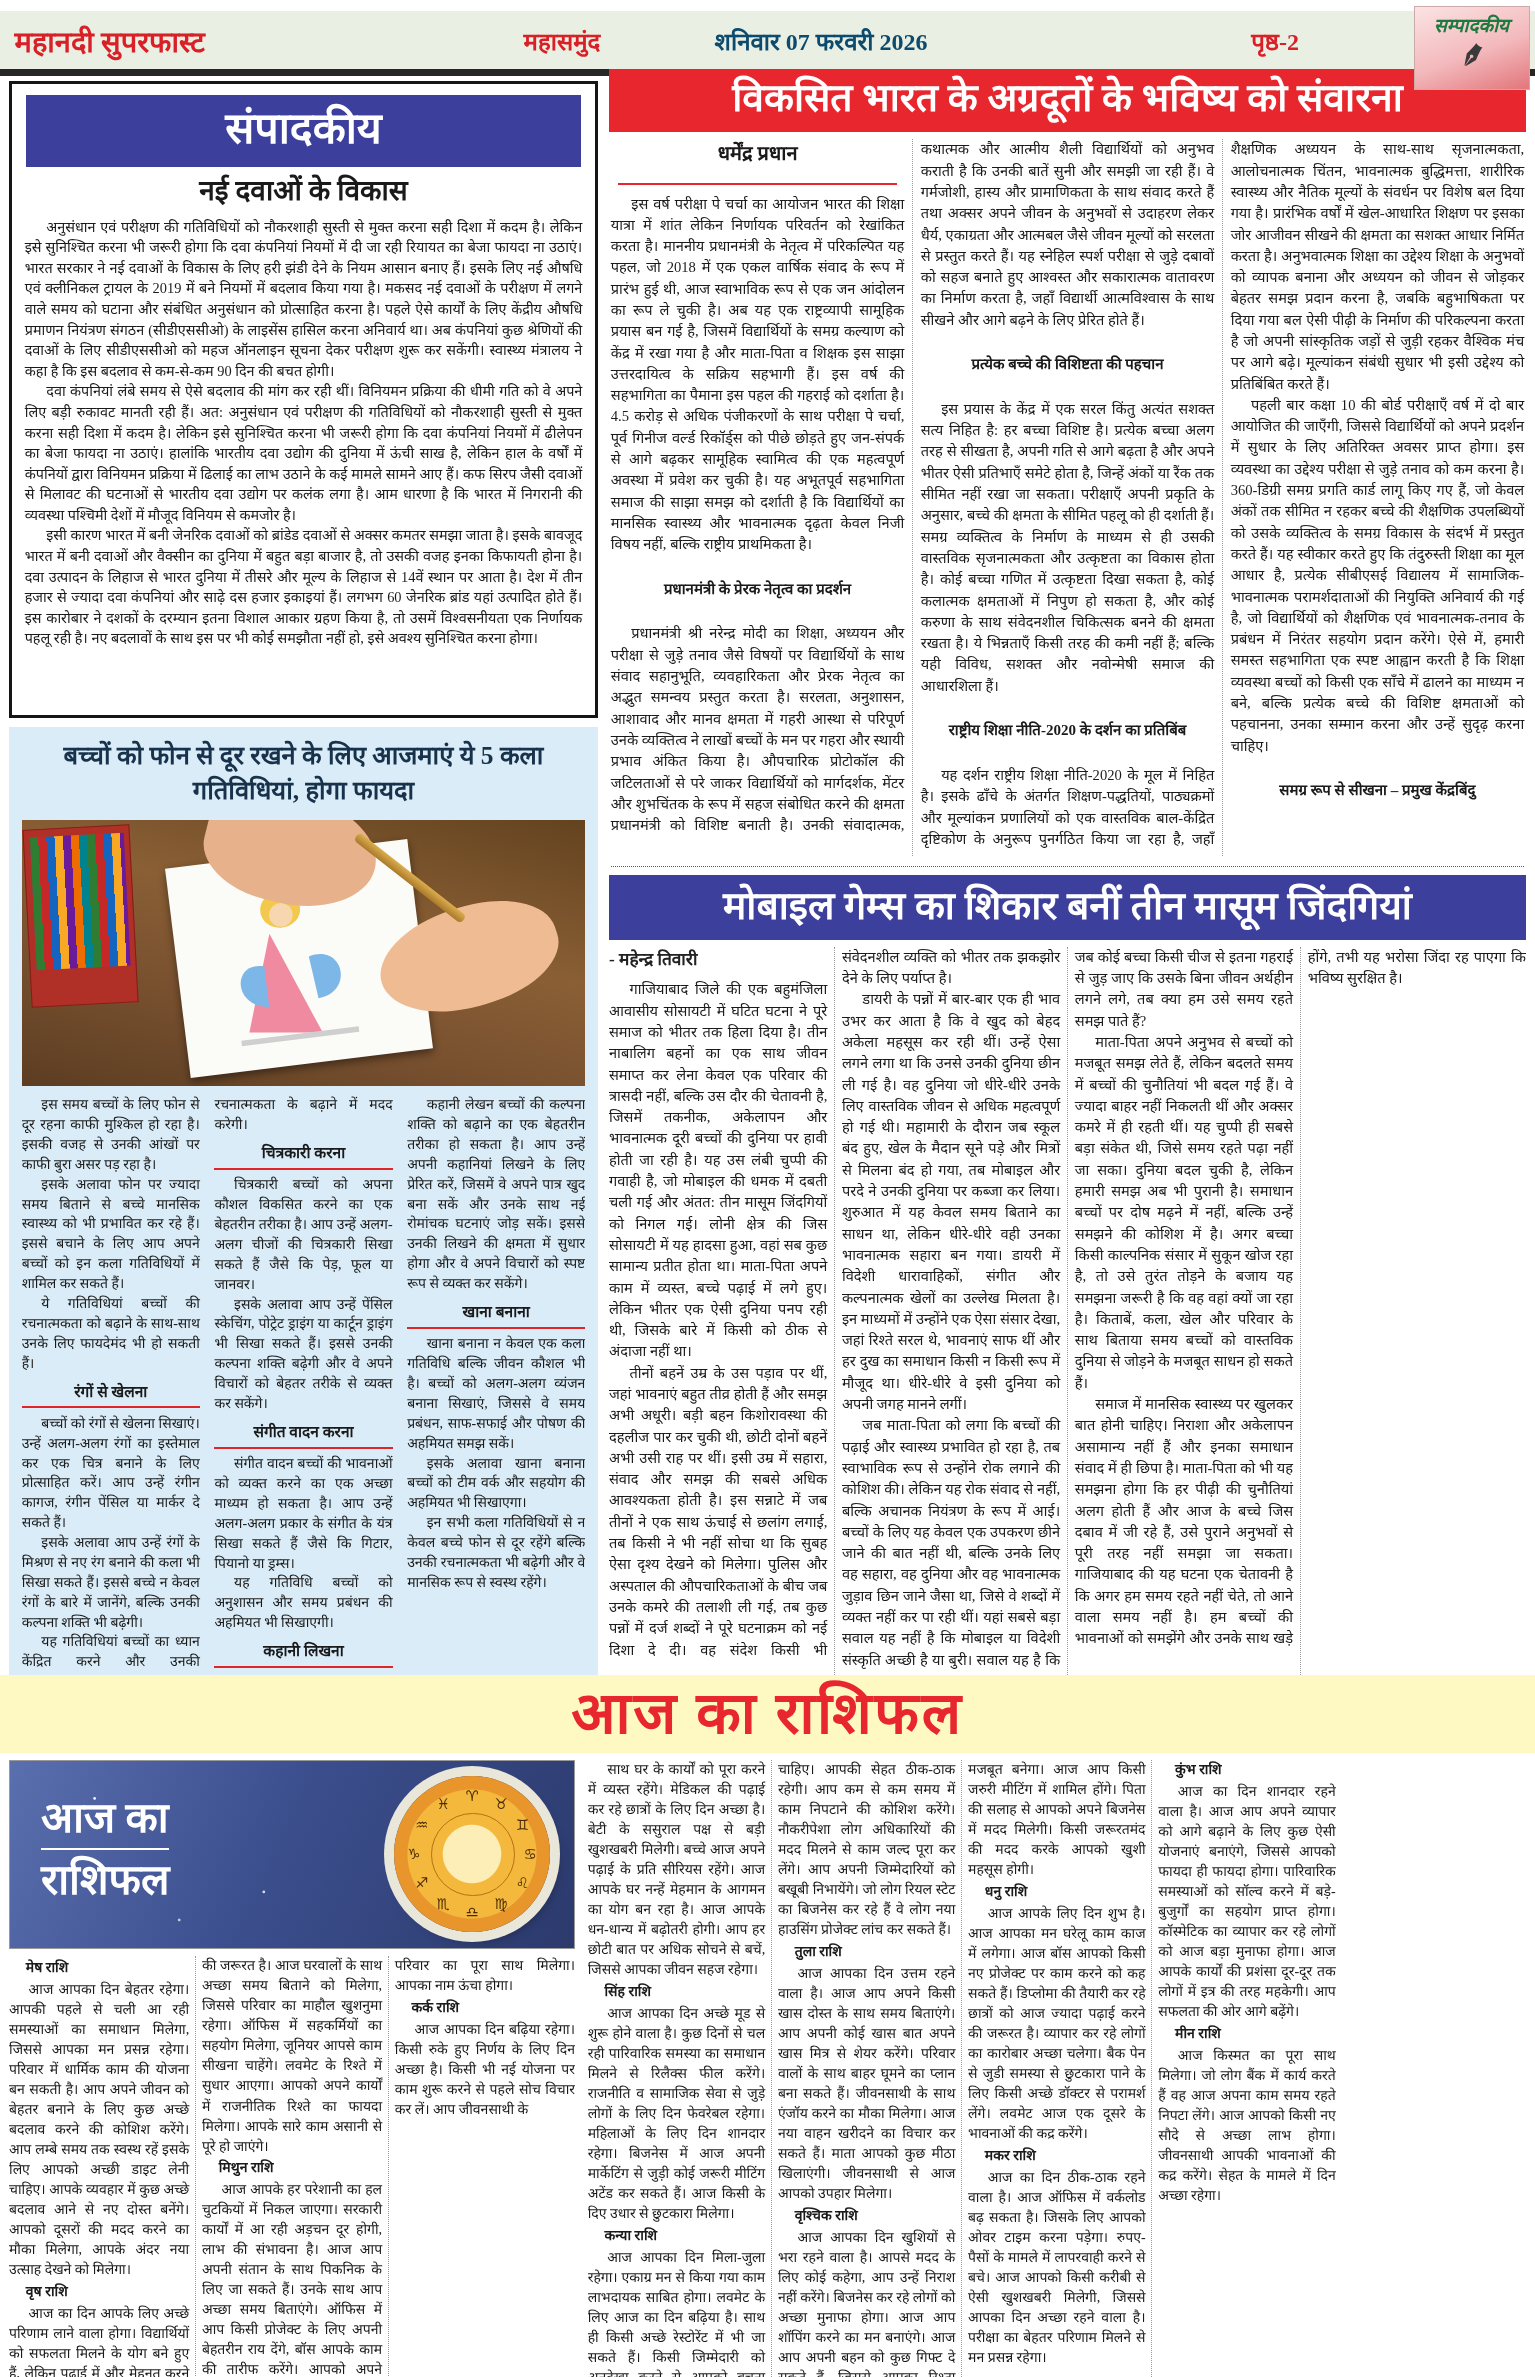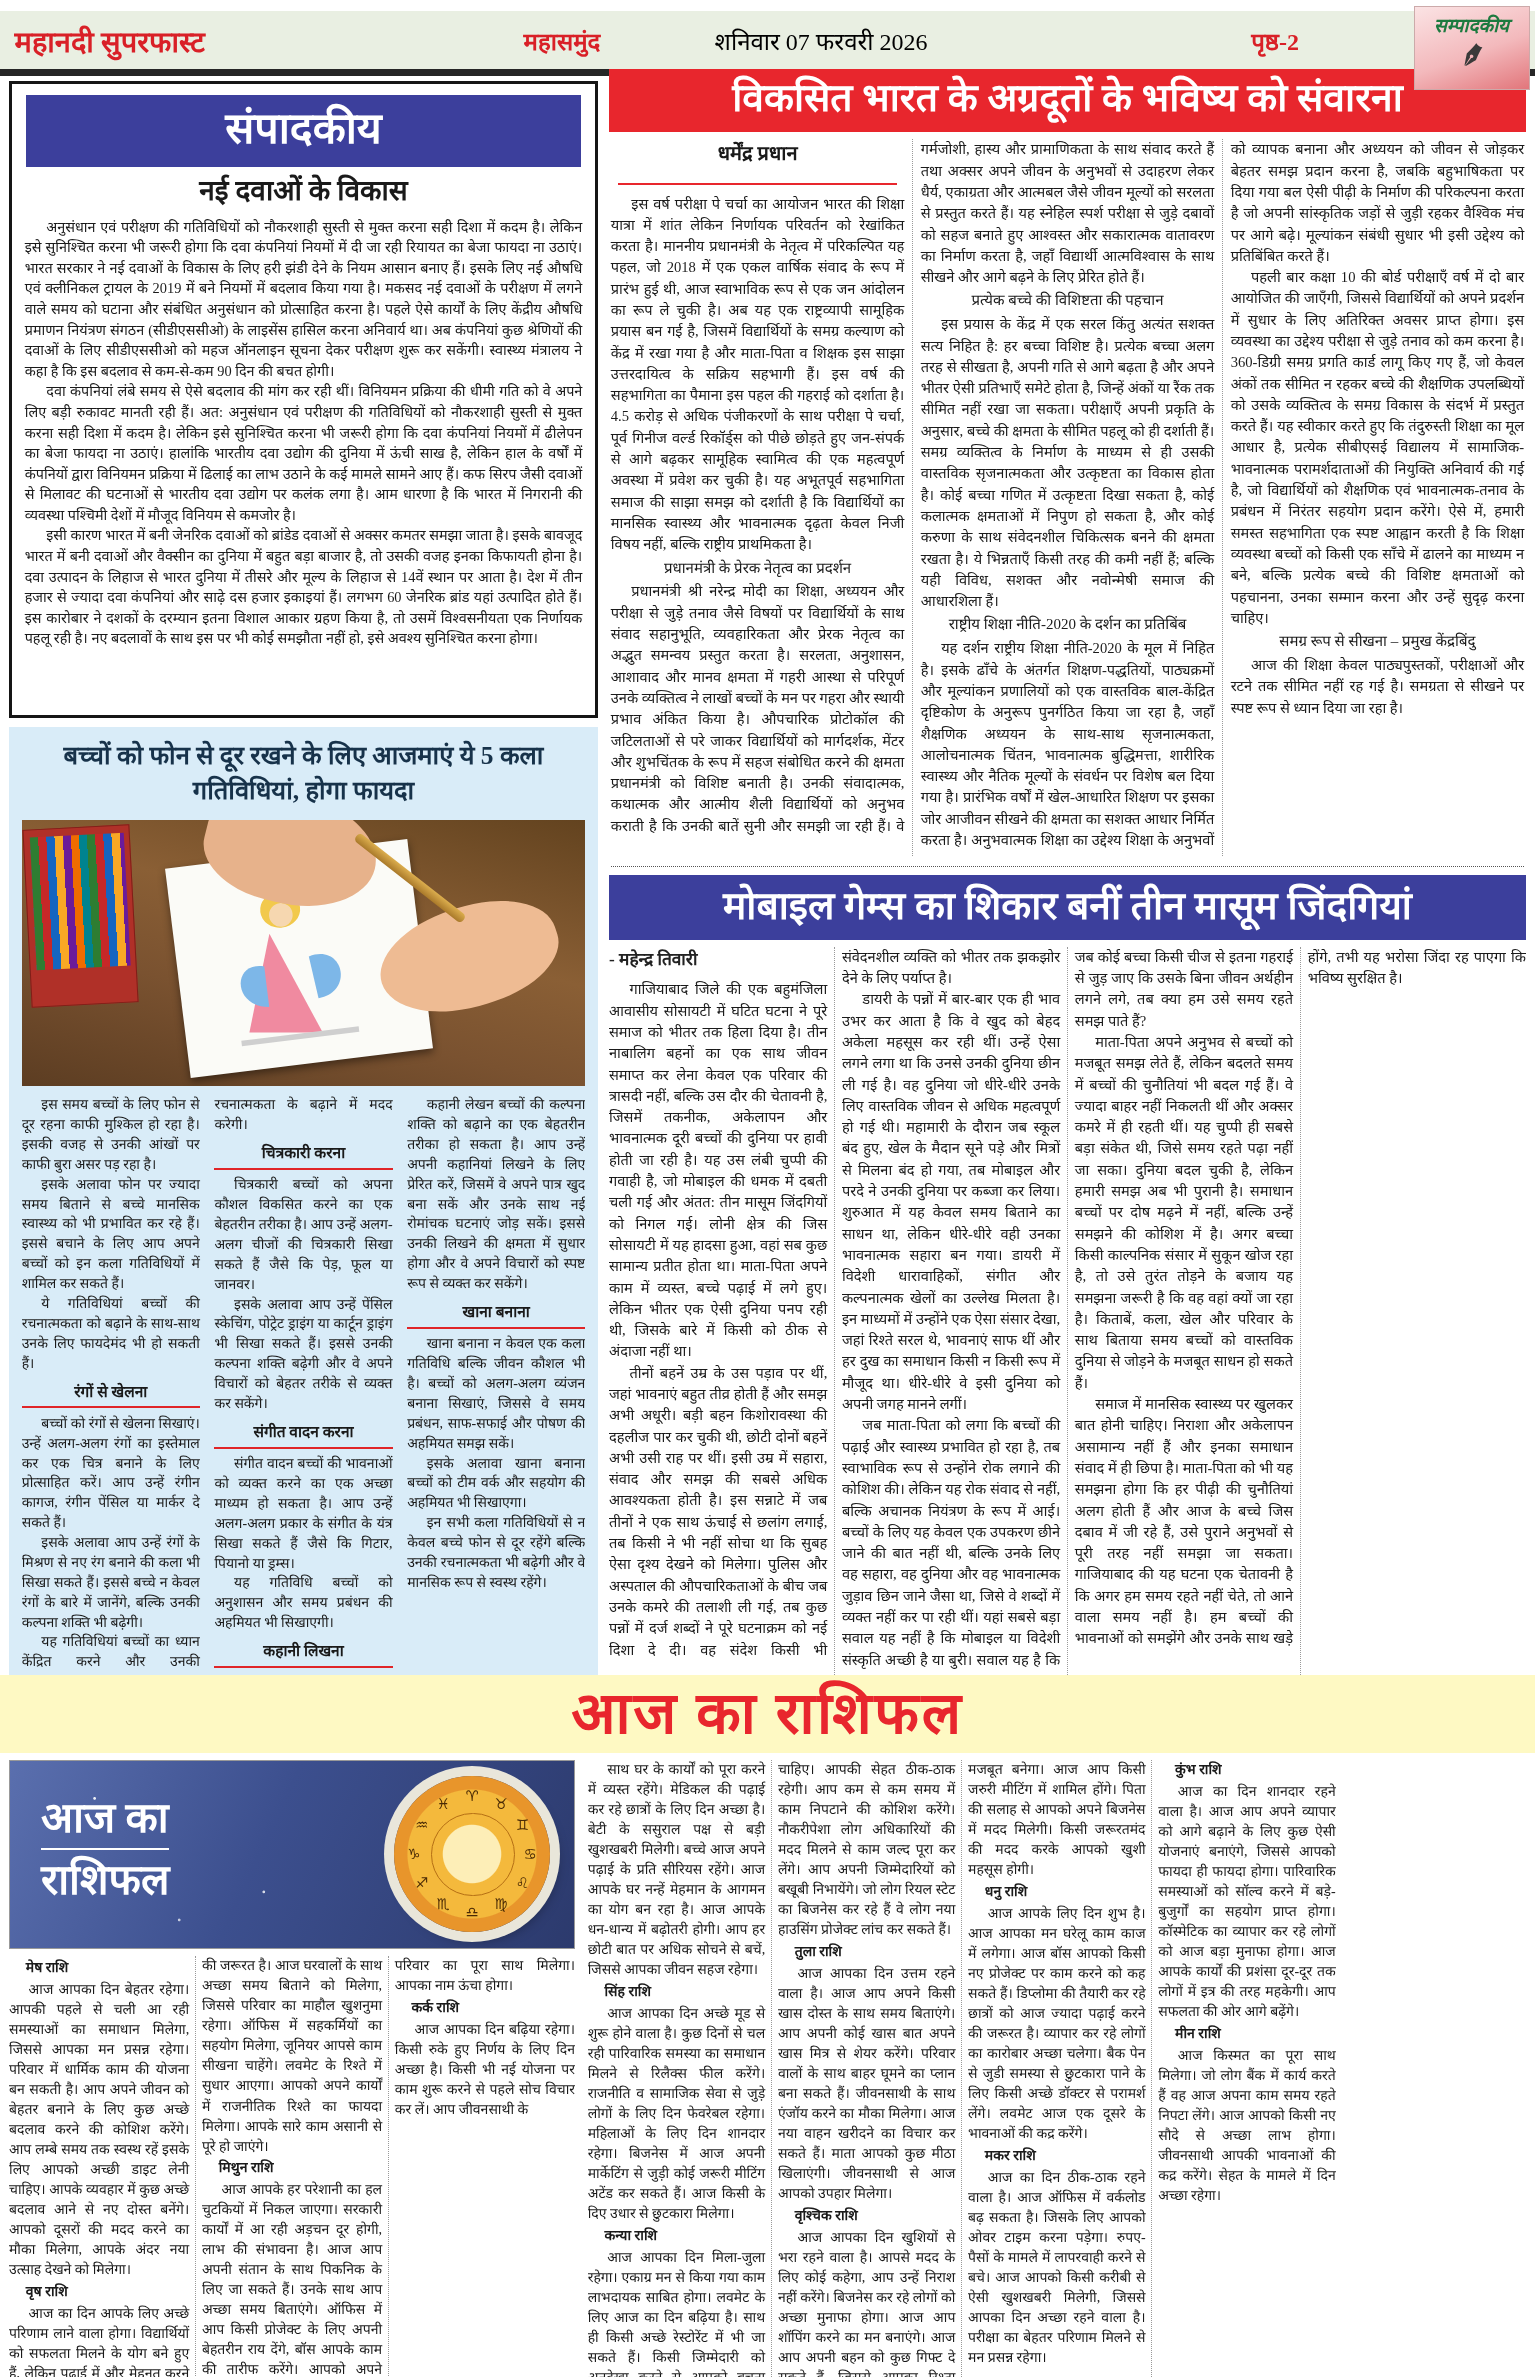--- a/index.html
+++ b/index.html
@@ -5,21 +5,21 @@
   html,body{margin:0;padding:0;background:#fff;}
   .page{position:relative;width:1535px;height:2377px;background:#fff;overflow:hidden;
         font-family:"Liberation Serif","DejaVu Serif",serif;color:#1a1a1a;box-sizing:border-box;}
   *{box-sizing:border-box;}
 
   
   .topbar{position:relative;height:58px;margin-top:11px;background:#e9efe2;
           display:flex;align-items:center;padding:0 136px 0 14.6px;}
   .paper-name{font-size:29px;font-weight:bold;color:#d92027;flex:0 0 509px;}
   .place{font-size:24px;font-weight:bold;color:#d92027;flex:0 0 191px;}
-  .date{font-size:24px;font-weight:normal;color:#000000;flex:1;}
+  .date{font-size:24px;font-weight:bold;color:#0c4a6e;flex:1;}
   .page-no{font-size:24px;font-weight:bold;color:#d92027;margin-right:100px;}
   .black-rule{height:7.3px;background:#262626;margin:0 0 5.5px 0;}
   .logo{position:absolute;right:5.5px;top:-5.5px;width:116px;height:84px;z-index:5;
         background:linear-gradient(160deg,#fbe3e4 0%,#f3b9bc 55%,#e2767b 100%);
         border:0.9px solid #caa;display:flex;flex-direction:column;align-items:center;justify-content:flex-start;padding-top:5.5px;}
   .logo .logo-word{font-size:19px;font-weight:bold;color:#1d7a3f;font-style:italic;}
   .logo .pen{font-size:36px;color:#3a3a3a;transform:rotate(125deg);margin-top:-3.6px;}
 
   
   .content{display:flex;gap:11px;padding:1.8px 9px 0 9px;height:1593px;align-items:flex-end;}
@@ -59,21 +59,21 @@
            border-bottom:2.3px solid #e02528;padding-bottom:3.6px;break-inside:avoid;}
 
   
   .red-banner{background:#e8262d;color:#fff;font-size:39px;font-weight:bold;text-align:center;
               padding:11px 3.6px 14.6px 3.6px;margin:0 0 5.5px 0;line-height:1;}
   .vik-body{height:720px;overflow:hidden;column-count:3;column-gap:16.4px;column-fill:auto;
             column-rule:0.9px dotted #999;font-size:14.6px;line-height:1.46;text-align:justify;padding:1.8px 1.8px;}
   .vik-body p,.mob-body p{margin:0;text-indent:1.4em;}
   .byline{font-size:20px;font-weight:bold;text-align:center;border-bottom:2.7px solid #e8262d;
           padding-bottom:14px;margin:0 7.3px 9px 7.3px;break-inside:avoid;}
-  .inhead{font-size:15px;font-weight:normal;text-align:center;margin:2px 0;break-inside:avoid;}
+  .inhead{font-size:15px;font-weight:bold;text-align:center;margin:23px 0;break-inside:avoid;}
   .dotted-div{border-top:1.8px dotted #555;margin:8.2px 1.8px;}
 
   
   .blue-banner{background:#3c3f9c;color:#fff;font-size:39px;font-weight:bold;text-align:center;
                padding:11px 3.6px 14.6px 3.6px;margin:0 0 7.3px 0;line-height:1;}
   .mob-body{height:728px;overflow:hidden;column-count:4;column-gap:14.6px;column-fill:auto;
             column-rule:0.9px dotted #999;font-size:14.6px;line-height:1.46;text-align:justify;}
   .mob-byline{font-size:17.3px;font-weight:bold;color:#222;margin:0 0 7.3px 0;break-inside:avoid;}
 
   

